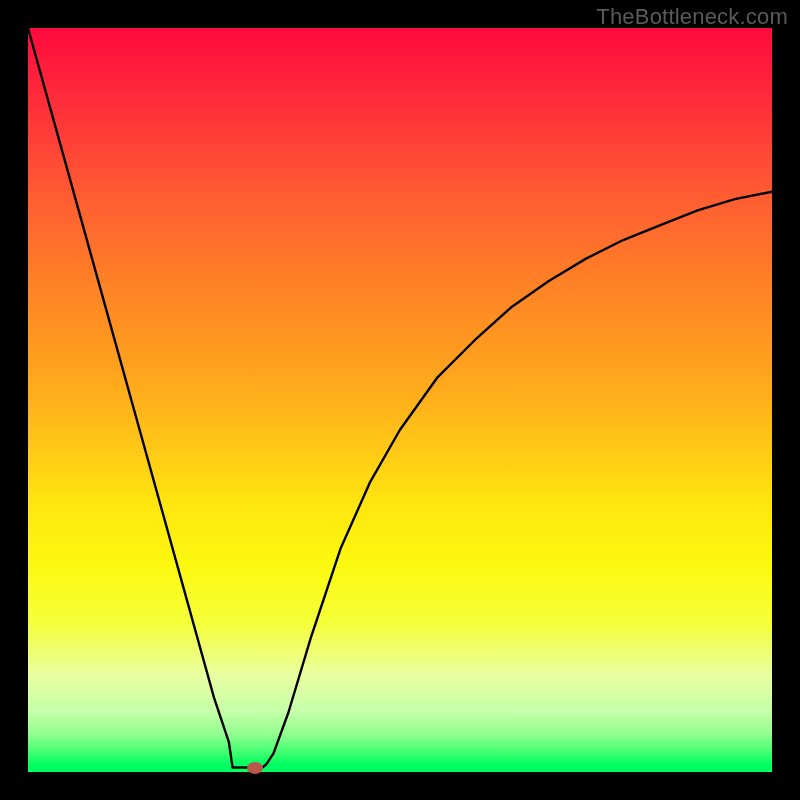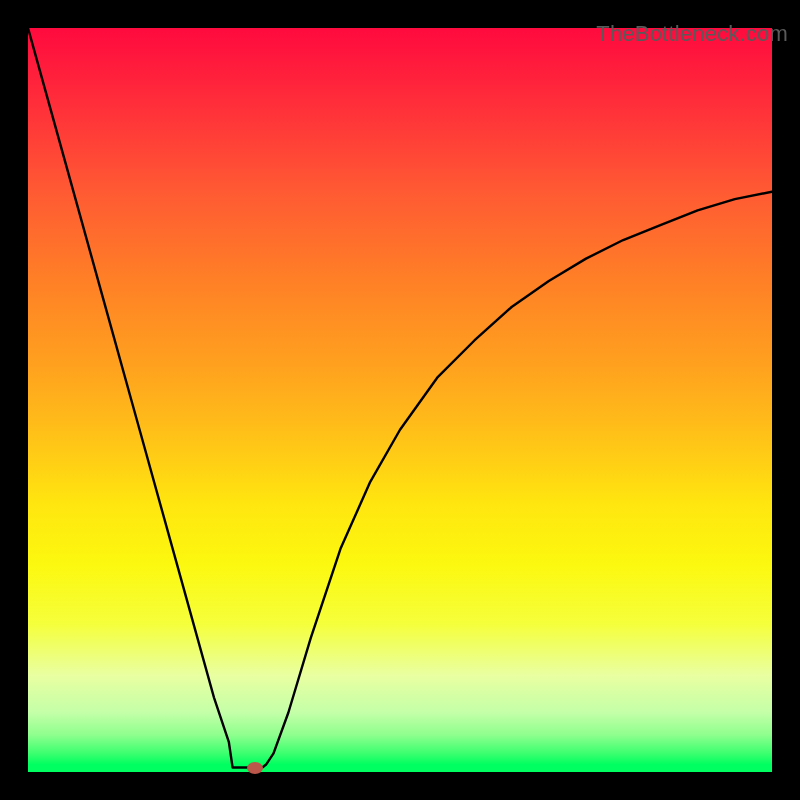--- a/index.html
+++ b/index.html
@@ -5,21 +5,21 @@
   * { margin: 0; padding: 0; box-sizing: border-box; }
   html, body { width: 800px; height: 800px; overflow: hidden; }
   .container {
     width: 800px;
     height: 800px;
     background: #000;
     position: relative;
   }
   .watermark {
     position: absolute;
-    top: 21px;
+    top: 4px;
     right: 12px;
     color: #5a5a5a;
     font-family: Arial, Helvetica, sans-serif;
     font-size: 22px;
     letter-spacing: 0.2px;
     z-index: 5;
   }
   .plot-area {
     position: absolute;
     left: 28px;

